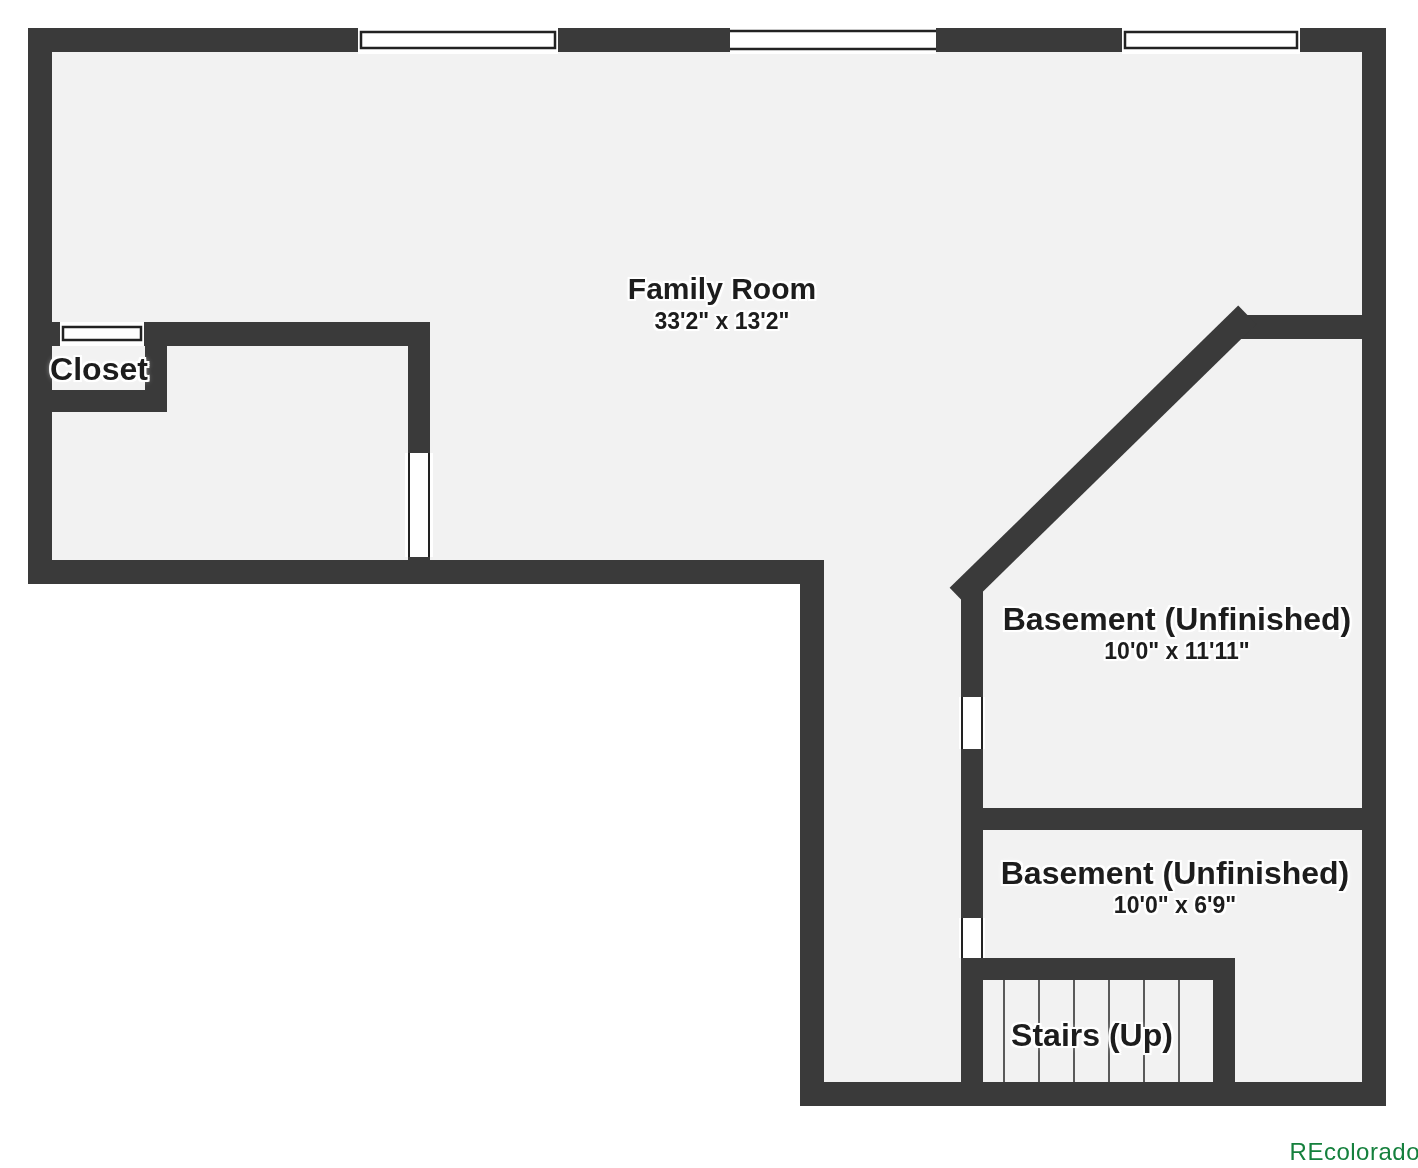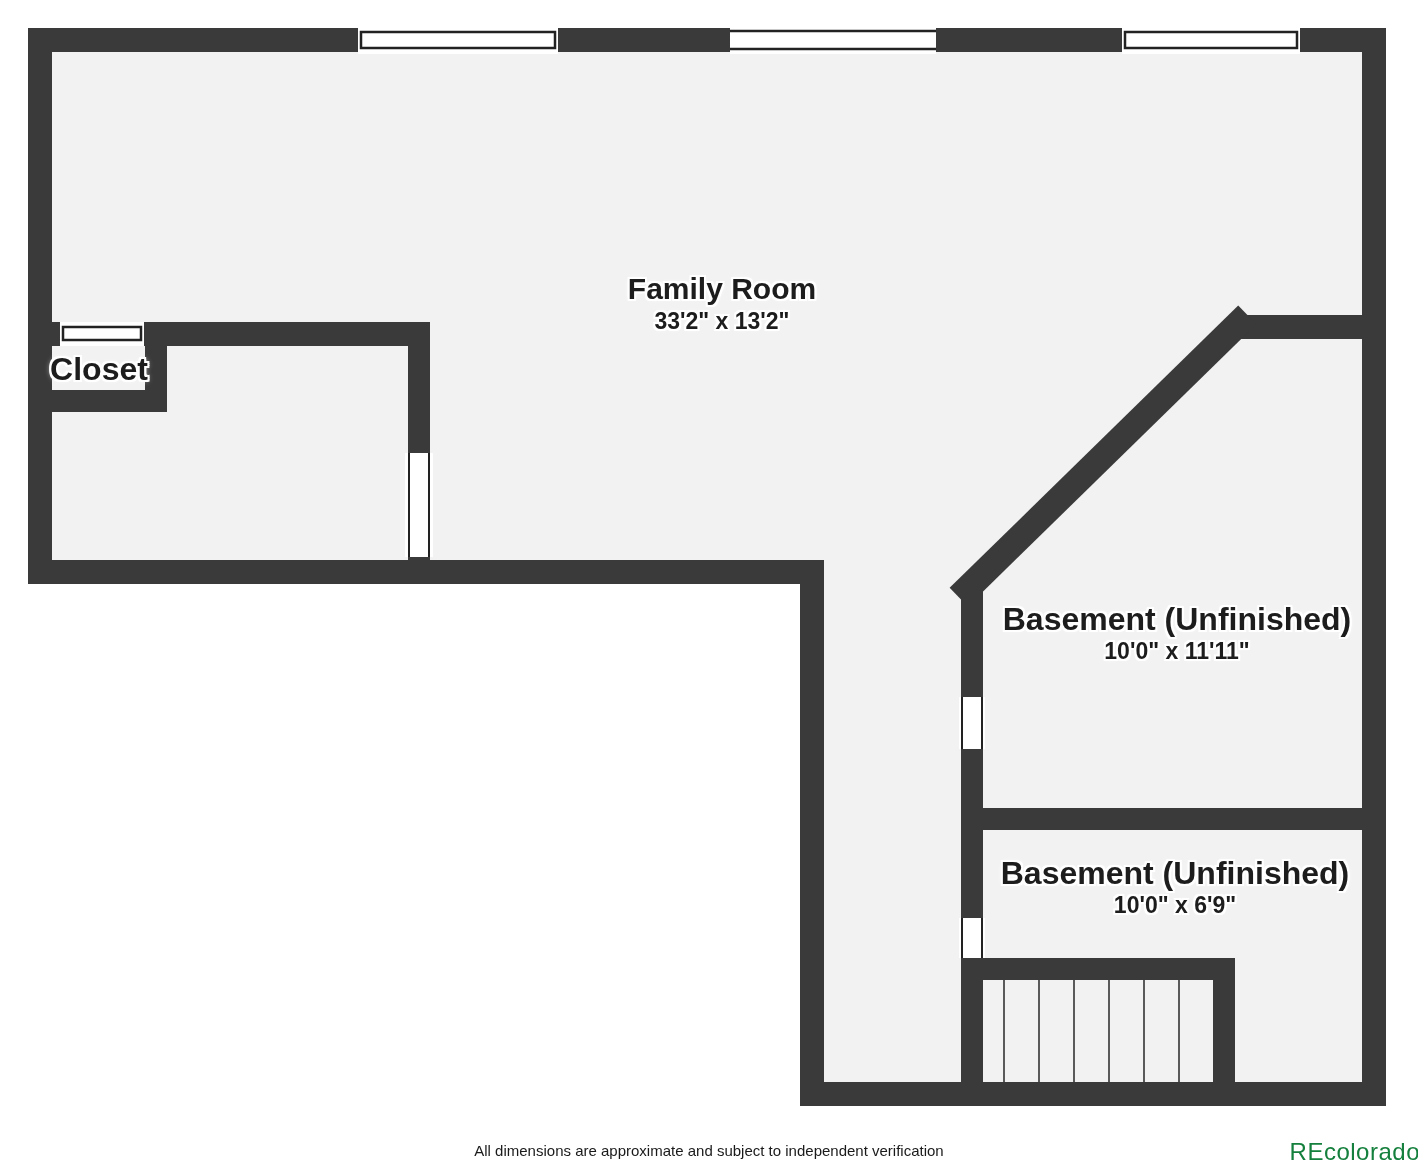--- a/index.html
+++ b/index.html
@@ -149,17 +149,19 @@
   <div class="room-label" style="left:977px; top:602px; width:400px;">
     <div class="room-name">Basement (Unfinished)</div>
     <div class="room-dims">10'0" x 11'11"</div>
   </div>
 
   <div class="room-label" style="left:975px; top:856px; width:400px;">
     <div class="room-name">Basement (Unfinished)</div>
     <div class="room-dims">10'0" x 6'9"</div>
   </div>
 
+  <div class="room-label" style="left:967px; top:1018px; width:250px;">
+    <div class="room-name">Stairs (Up)</div>
+  </div>
 
-  <div class="footer-disclaimer">All dimensions are approximate and subject to independent verification</div>
   <div class="watermark">REcolorado</div>
 
 </div>
 
 </body></html>

